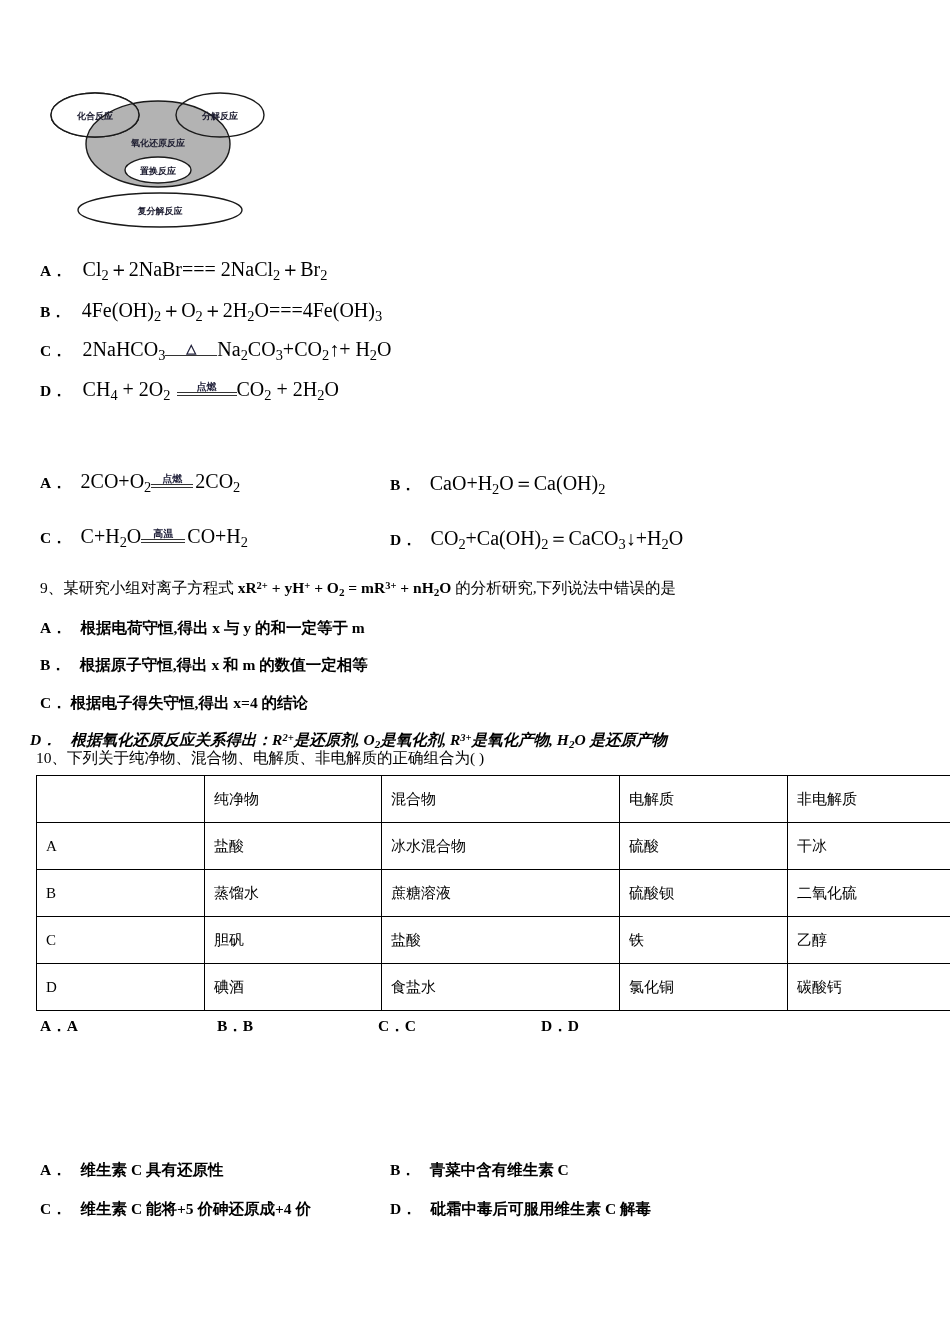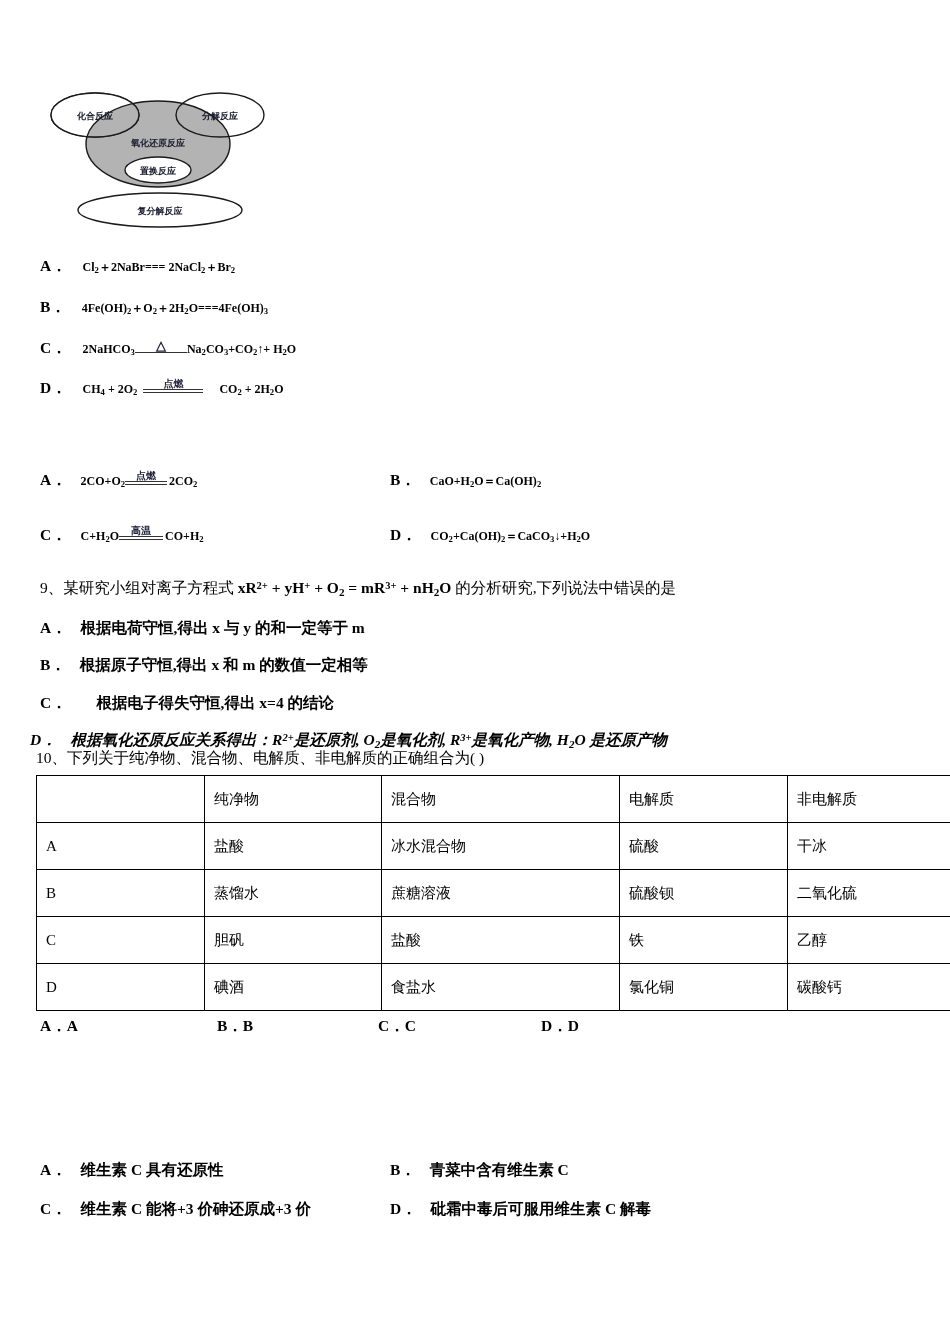--- a/index.html
+++ b/index.html
@@ -48,22 +48,22 @@
     white-space: nowrap;
   }
   .stem {
     font-size: 15.5px;
   }
   .opt {
     font-weight: bold;
     font-size: 15.5px;
   }
   .eq {
-    font-weight: bold;
-    font-size: 12px;
+    font-weight: normal;
+    font-size: 20px;
   }
   sub {
     font-size: 0.72em;
     vertical-align: -0.28em;
   }
   sup {
     font-size: 0.68em;
     vertical-align: 0.42em;
   }
 
@@ -198,21 +198,21 @@
     <span class="eq" style="margin-left:12px;">4Fe(OH)<sub>2</sub>＋O<sub>2</sub>＋2H<sub>2</sub>O===4Fe(OH)<sub>3</sub></span>
   </div>
 
   <div class="qline opt" style="left:40px; top:338px;">
     <span>C．</span>
     <span class="eq" style="margin-left:12px;">2NaHCO<sub>3</sub></span><span class="cond-wrap"><span class="cond-text" style="font-family:'Liberation Serif',serif;font-size:13px;bottom:3px;">△</span><span class="cond-rule single" style="width:52px;"></span></span><span class="eq">Na<sub>2</sub>CO<sub>3</sub>+CO<sub>2</sub>↑+ H<sub>2</sub>O</span>
   </div>
 
   <div class="qline opt" style="left:40px; top:378px;">
     <span>D．</span>
-    <span class="eq" style="margin-left:12px;">CH<sub>4</sub> + 2O<sub>2</sub></span><span class="cond-wrap" style="margin-left:6px;"><span class="cond-text">点燃</span><span class="cond-rule" style="width:60px;"></span></span><span class="eq" style="margin-left:16px;">CO<sub>2</sub> + 2H<sub>2</sub>O</span>
+    <span class="eq" style="margin-left:12px;">CH<sub>4</sub> + 2O<sub>2</sub></span><span class="cond-wrap" style="margin-left:6px;"><span class="cond-text">点燃</span><span class="cond-rule" style="width:60px;"></span></span><span class="eq" style="">CO<sub>2</sub> + 2H<sub>2</sub>O</span>
   </div>
 
 
   <div class="qline opt" style="left:40px; top:470px;">
     <span>A．</span>
     <span class="eq" style="margin-left:10px;">2CO+O<sub>2</sub></span><span class="cond-wrap"><span class="cond-text">点燃</span><span class="cond-rule" style="width:42px;"></span></span><span class="eq" style="margin-left:2px;">2CO<sub>2</sub></span>
   </div>
 
   <div class="qline opt" style="left:390px; top:470px;">
     <span>B．</span>
@@ -238,21 +238,21 @@
     <span style="margin-left:10px;">根据电荷守恒,得出 x 与 y 的和一定等于 m</span>
   </div>
 
   <div class="qline opt" style="left:40px; top:655px;">
     <span>B．</span>
     <span style="margin-left:10px;">根据原子守恒,得出 x 和 m 的数值一定相等</span>
   </div>
 
   <div class="qline opt" style="left:40px; top:693px;">
     <span>C．</span>
-    <span style="margin-left:26px;text-align:right;">根据电子得失守恒,得出 x=4 的结论</span>
+    <span style="margin-left:0;text-align:right;">根据电子得失守恒,得出 x=4 的结论</span>
   </div>
 
   <div class="qline opt" style="left:30px; top:730px;font-style:italic;">
     <span>D．</span>
     <span style="margin-left:10px;">根据氧化还原反应关系得出：R<sup>2+</sup>是还原剂, O<sub>2</sub>是氧化剂, R<sup>3+</sup>是氧化产物, H<sub>2</sub>O 是还原产物</span>
   </div>
 
   <div class="qline stem" style="left:36px; top:748px;">
     <span>10、</span><span>下列关于纯净物、混合物、电解质、非电解质的正确组合为( )</span>
   </div>
@@ -308,20 +308,20 @@
   <div class="qline opt" style="left:40px; top:1160px;">
     <span>A．</span>
     <span style="margin-left:10px;">维生素 C 具有还原性</span>
   </div>
   <div class="qline opt" style="left:390px; top:1160px;">
     <span>B．</span>
     <span style="margin-left:10px;">青菜中含有维生素 C</span>
   </div>
   <div class="qline opt" style="left:40px; top:1199px;">
     <span>C．</span>
-    <span style="margin-left:10px;">维生素 C 能将+3 价砷还原成+3 价</span>
+    <span style="margin-left:10px;">维生素 C 能将+5 价砷还原成+4 价</span>
   </div>
   <div class="qline opt" style="left:390px; top:1199px;">
     <span>D．</span>
     <span style="margin-left:10px;">砒霜中毒后可服用维生素 C 解毒</span>
   </div>
 
 </div>
 
 </body></html>

